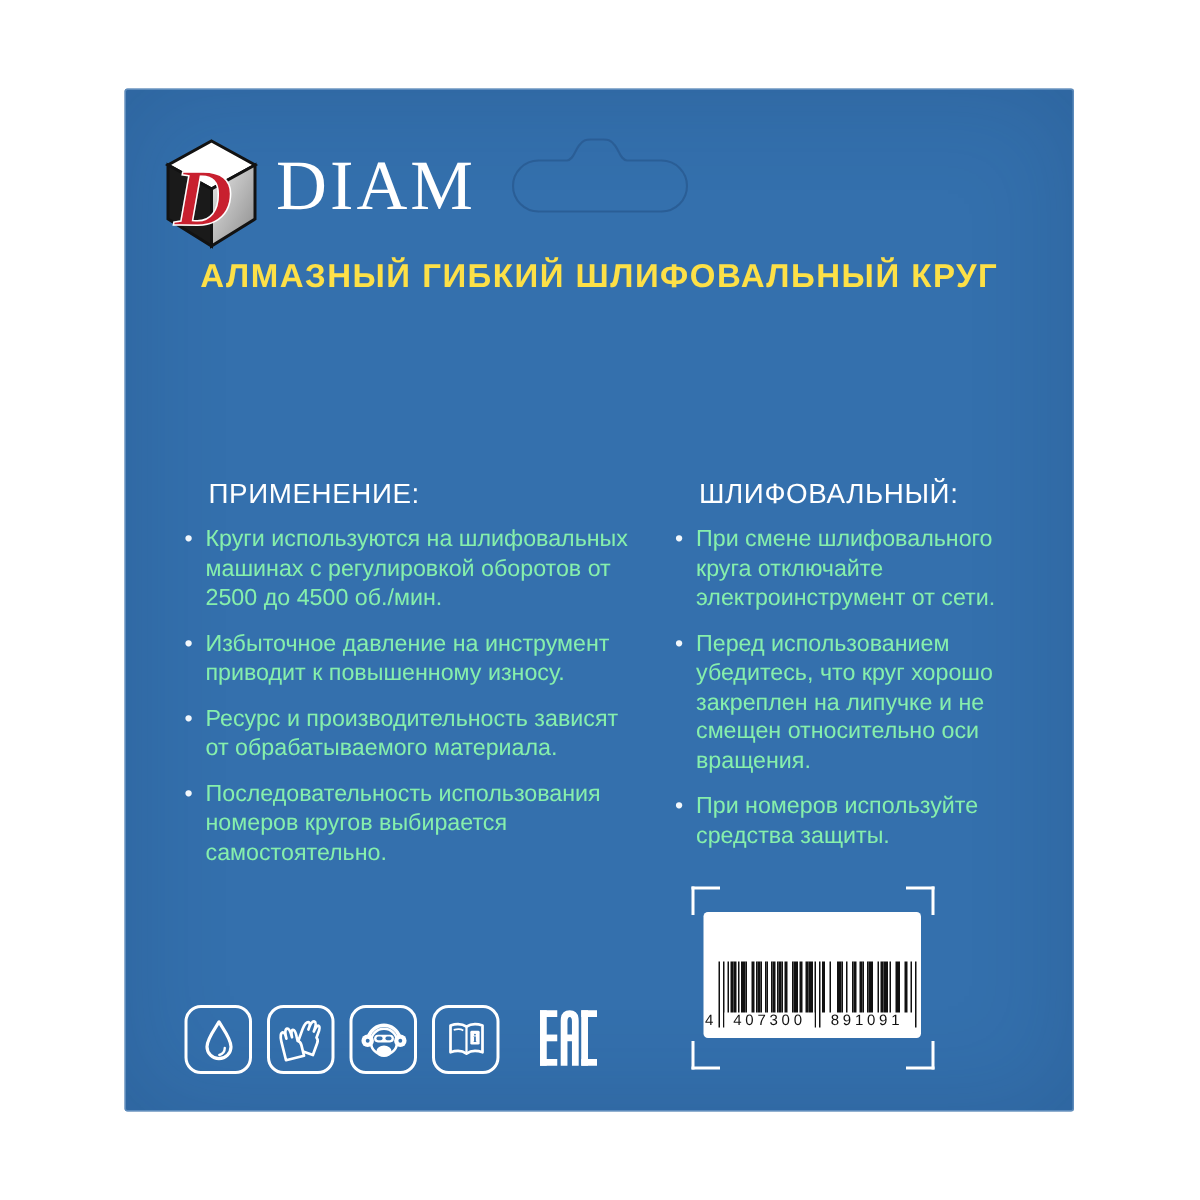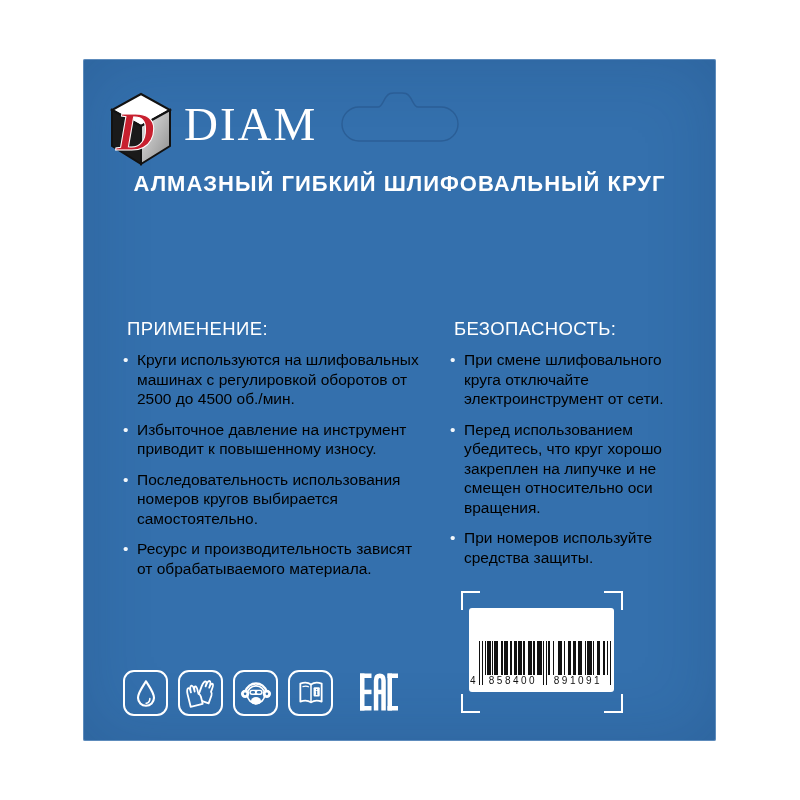--- a/index.html
+++ b/index.html
@@ -9,33 +9,33 @@
         background:#3470ad;border-radius:2px;
         box-shadow:inset 0 0 0 1px rgba(150,185,220,.45), inset 0 0 70px rgba(15,45,85,.18);
         overflow:hidden}
   
   .logo-cube{position:absolute;left:20px;top:32px}
   .brand{position:absolute;left:101px;top:34px;font-family:"Liberation Serif",serif;
          font-size:47px;line-height:62px;color:#ffffff;letter-spacing:2px}
   .euro-slot{position:absolute;left:258px;top:32px}
   
   .title{position:absolute;left:0;top:112px;width:100%;text-align:center;
-         font-size:22px;font-weight:bold;letter-spacing:1px;color:#ffffff}
+         font-size:22px;font-weight:bold;letter-spacing:1px;color:#fde047}
   
   .h2{font-size:18.5px;font-weight:400;color:#ffffff;letter-spacing:.4px;margin:0}
   .purpose-h{position:absolute;left:40px;top:155px}
   .purpose-text{position:absolute;left:40px;top:182px;width:602px;
                 font-size:15.5px;line-height:19.5px;color:#f2f7fb;white-space:pre-line}
   .col{position:absolute;top:259px}
   .col-left{left:40px;width:324px}
   .col-right{left:367px;width:260px}
-  .col .h2{margin:0 0 10px 4px}
+  .col .h2{margin:0 0 10px 16px}
   ul.bullets{list-style:none;margin:0;padding:0}
   ul.bullets li{position:relative;padding-left:14px;margin:0 0 11px 0;
-                font-size:15.5px;line-height:19.5px;color:#000000;white-space:pre-line}
+                font-size:15.5px;line-height:19.5px;color:#86efac;white-space:pre-line}
   ul.bullets li::before{content:"\2022";position:absolute;left:0;top:0;color:#f2f7fb}
   
   .barcode-frame{position:absolute;left:378px;top:532px;width:162px;height:122px}
   .corner{position:absolute;width:17px;height:17px;border:0 solid #ffffff}
   .corner.tl{left:0;top:0;border-left-width:2.5px;border-top-width:2.5px}
   .corner.tr{right:0;top:0;border-right-width:2.5px;border-top-width:2.5px}
   .corner.bl{left:0;bottom:0;border-left-width:2.5px;border-bottom-width:2.5px}
   .corner.br{right:0;bottom:0;border-right-width:2.5px;border-bottom-width:2.5px}
   .bc-label{position:absolute;left:8px;top:17px;width:145px;height:84px;
             background:#ffffff;border-radius:3px}
@@ -82,30 +82,30 @@
 
 
   <div class="col col-left">
     <div class="h2">ПРИМЕНЕНИЕ:</div>
     <ul class="bullets">
       <li>Круги используются на шлифовальных
 машинах с регулировкой оборотов от
 2500 до 4500 об./мин.</li>
       <li>Избыточное давление на инструмент
 приводит к повышенному износу.</li>
+      <li>Ресурс и производительность зависят
+от обрабатываемого материала.</li>
       <li>Последовательность использования
 номеров кругов выбирается
 самостоятельно.</li>
-      <li>Ресурс и производительность зависят
-от обрабатываемого материала.</li>
     </ul>
   </div>
 
   <div class="col col-right">
-    <div class="h2">БЕЗОПАСНОСТЬ:</div>
+    <div class="h2">ШЛИФОВАЛЬНЫЙ:</div>
     <ul class="bullets">
       <li>При смене шлифовального
 круга отключайте
 электроинструмент от сети.</li>
       <li>Перед использованием
 убедитесь, что круг хорошо
 закреплен на липучке и не
 смещен относительно оси
 вращения.</li>
       <li>При номеров используйте
@@ -169,21 +169,21 @@
           <div class="bar" style="left: 12.6316%; width: 1.05263%;"></div>
           <div class="bar" style="left: 11.5789%; width: 1.05263%;"></div>
           <div class="bar" style="left: 9.47368%; width: 1.05263%;"></div>
           <div class="bar" style="left: 8.42105%; width: 1.05263%;"></div>
           <div class="bar" style="left: 7.36842%; width: 1.05263%;"></div>
           <div class="bar" style="left: 6.31579%; width: 1.05263%;"></div>
           <div class="bar" style="left: 4.21053%; width: 1.05263%;"></div>
           <div class="bar guard" style="left: 2.10526%; width: 1.05263%;"></div>
           <div class="bar guard" style="left: 0%; width: 1.05263%;"></div>
         <span class="bc-digits bc-d-first">4</span>
-        <span class="bc-digits bc-d-left">858400</span>
+        <span class="bc-digits bc-d-left">407300</span>
         <span class="bc-digits bc-d-right">891091</span>
       </div>
     </div>
   </div>
 
   <div class="icons-row">
     <div class="icon-box">
       <svg width="32" height="32" viewBox="0 0 30 30">
         <path d="M15 4 C12 9 7.5 14.5 7.5 19.5 a7.5 7.5 0 0 0 15 0 C22.5 14.5 18 9 15 4 Z" fill="none" stroke="#ffffff" stroke-width="2" stroke-linejoin="round"></path>
         <path d="M18.6 20.3 a4.6 4.6 0 0 1 -3.4 4.4" fill="none" stroke="#ffffff" stroke-width="1.5" stroke-linecap="round"></path>

